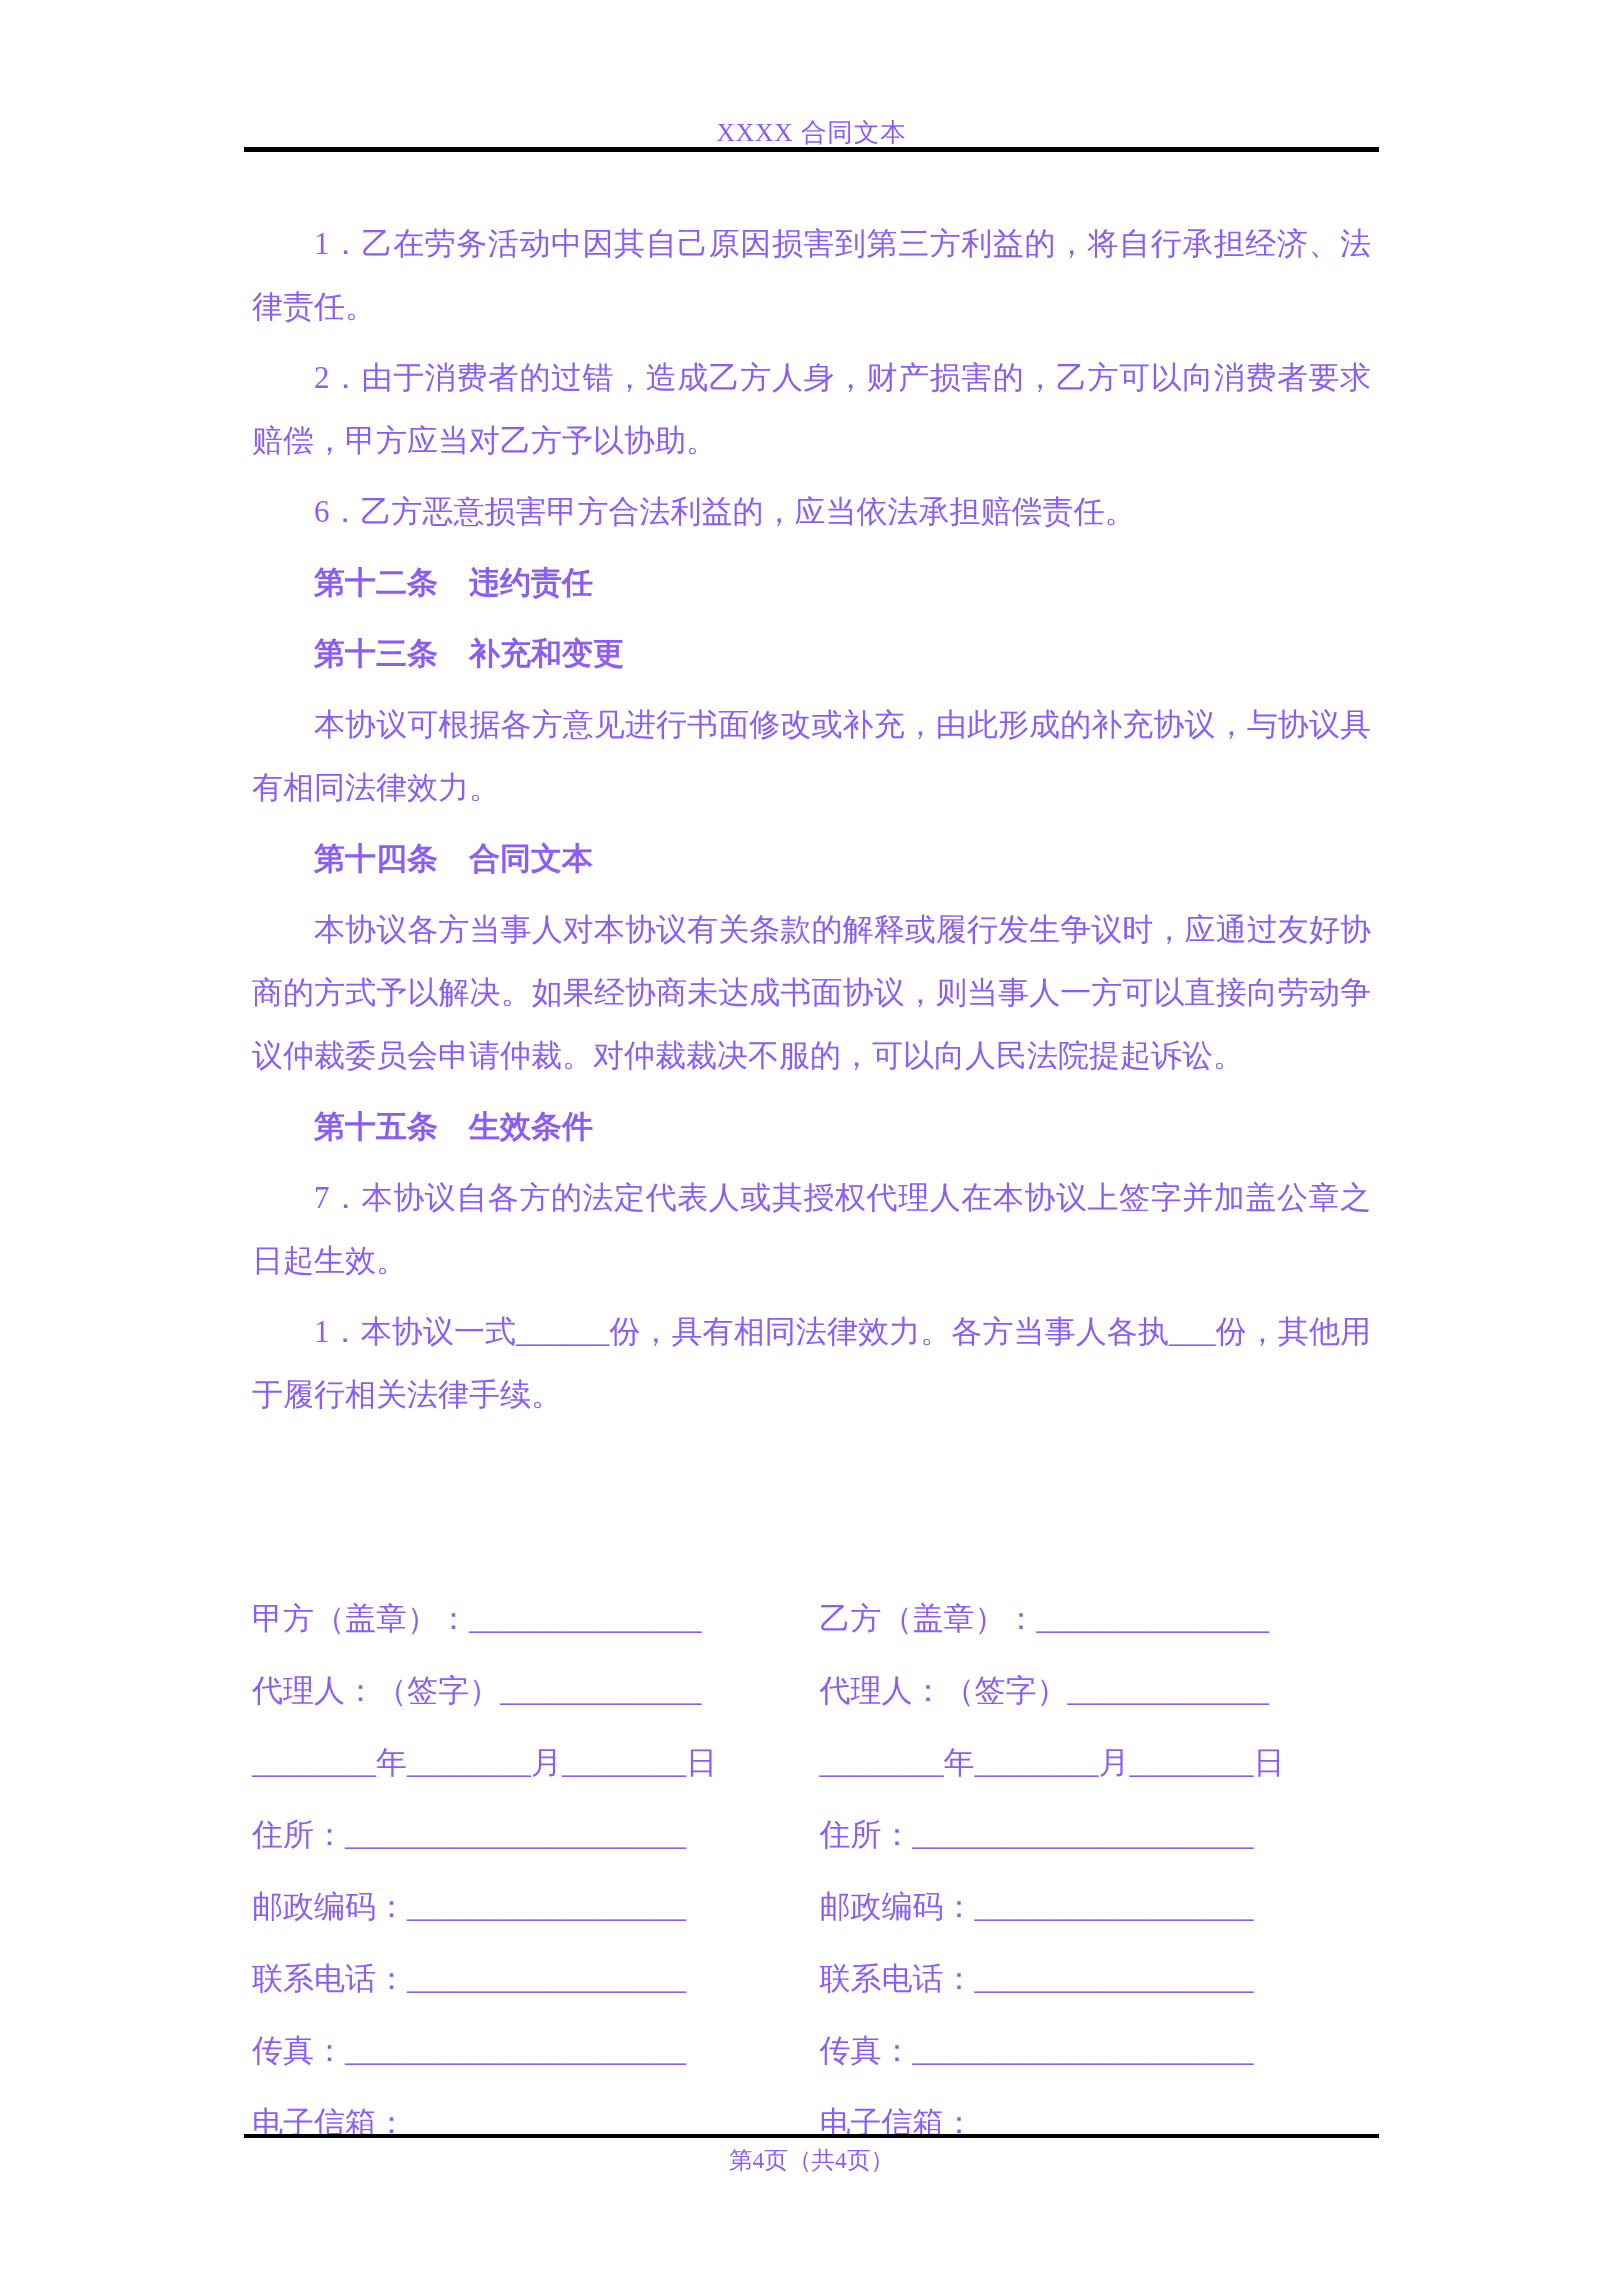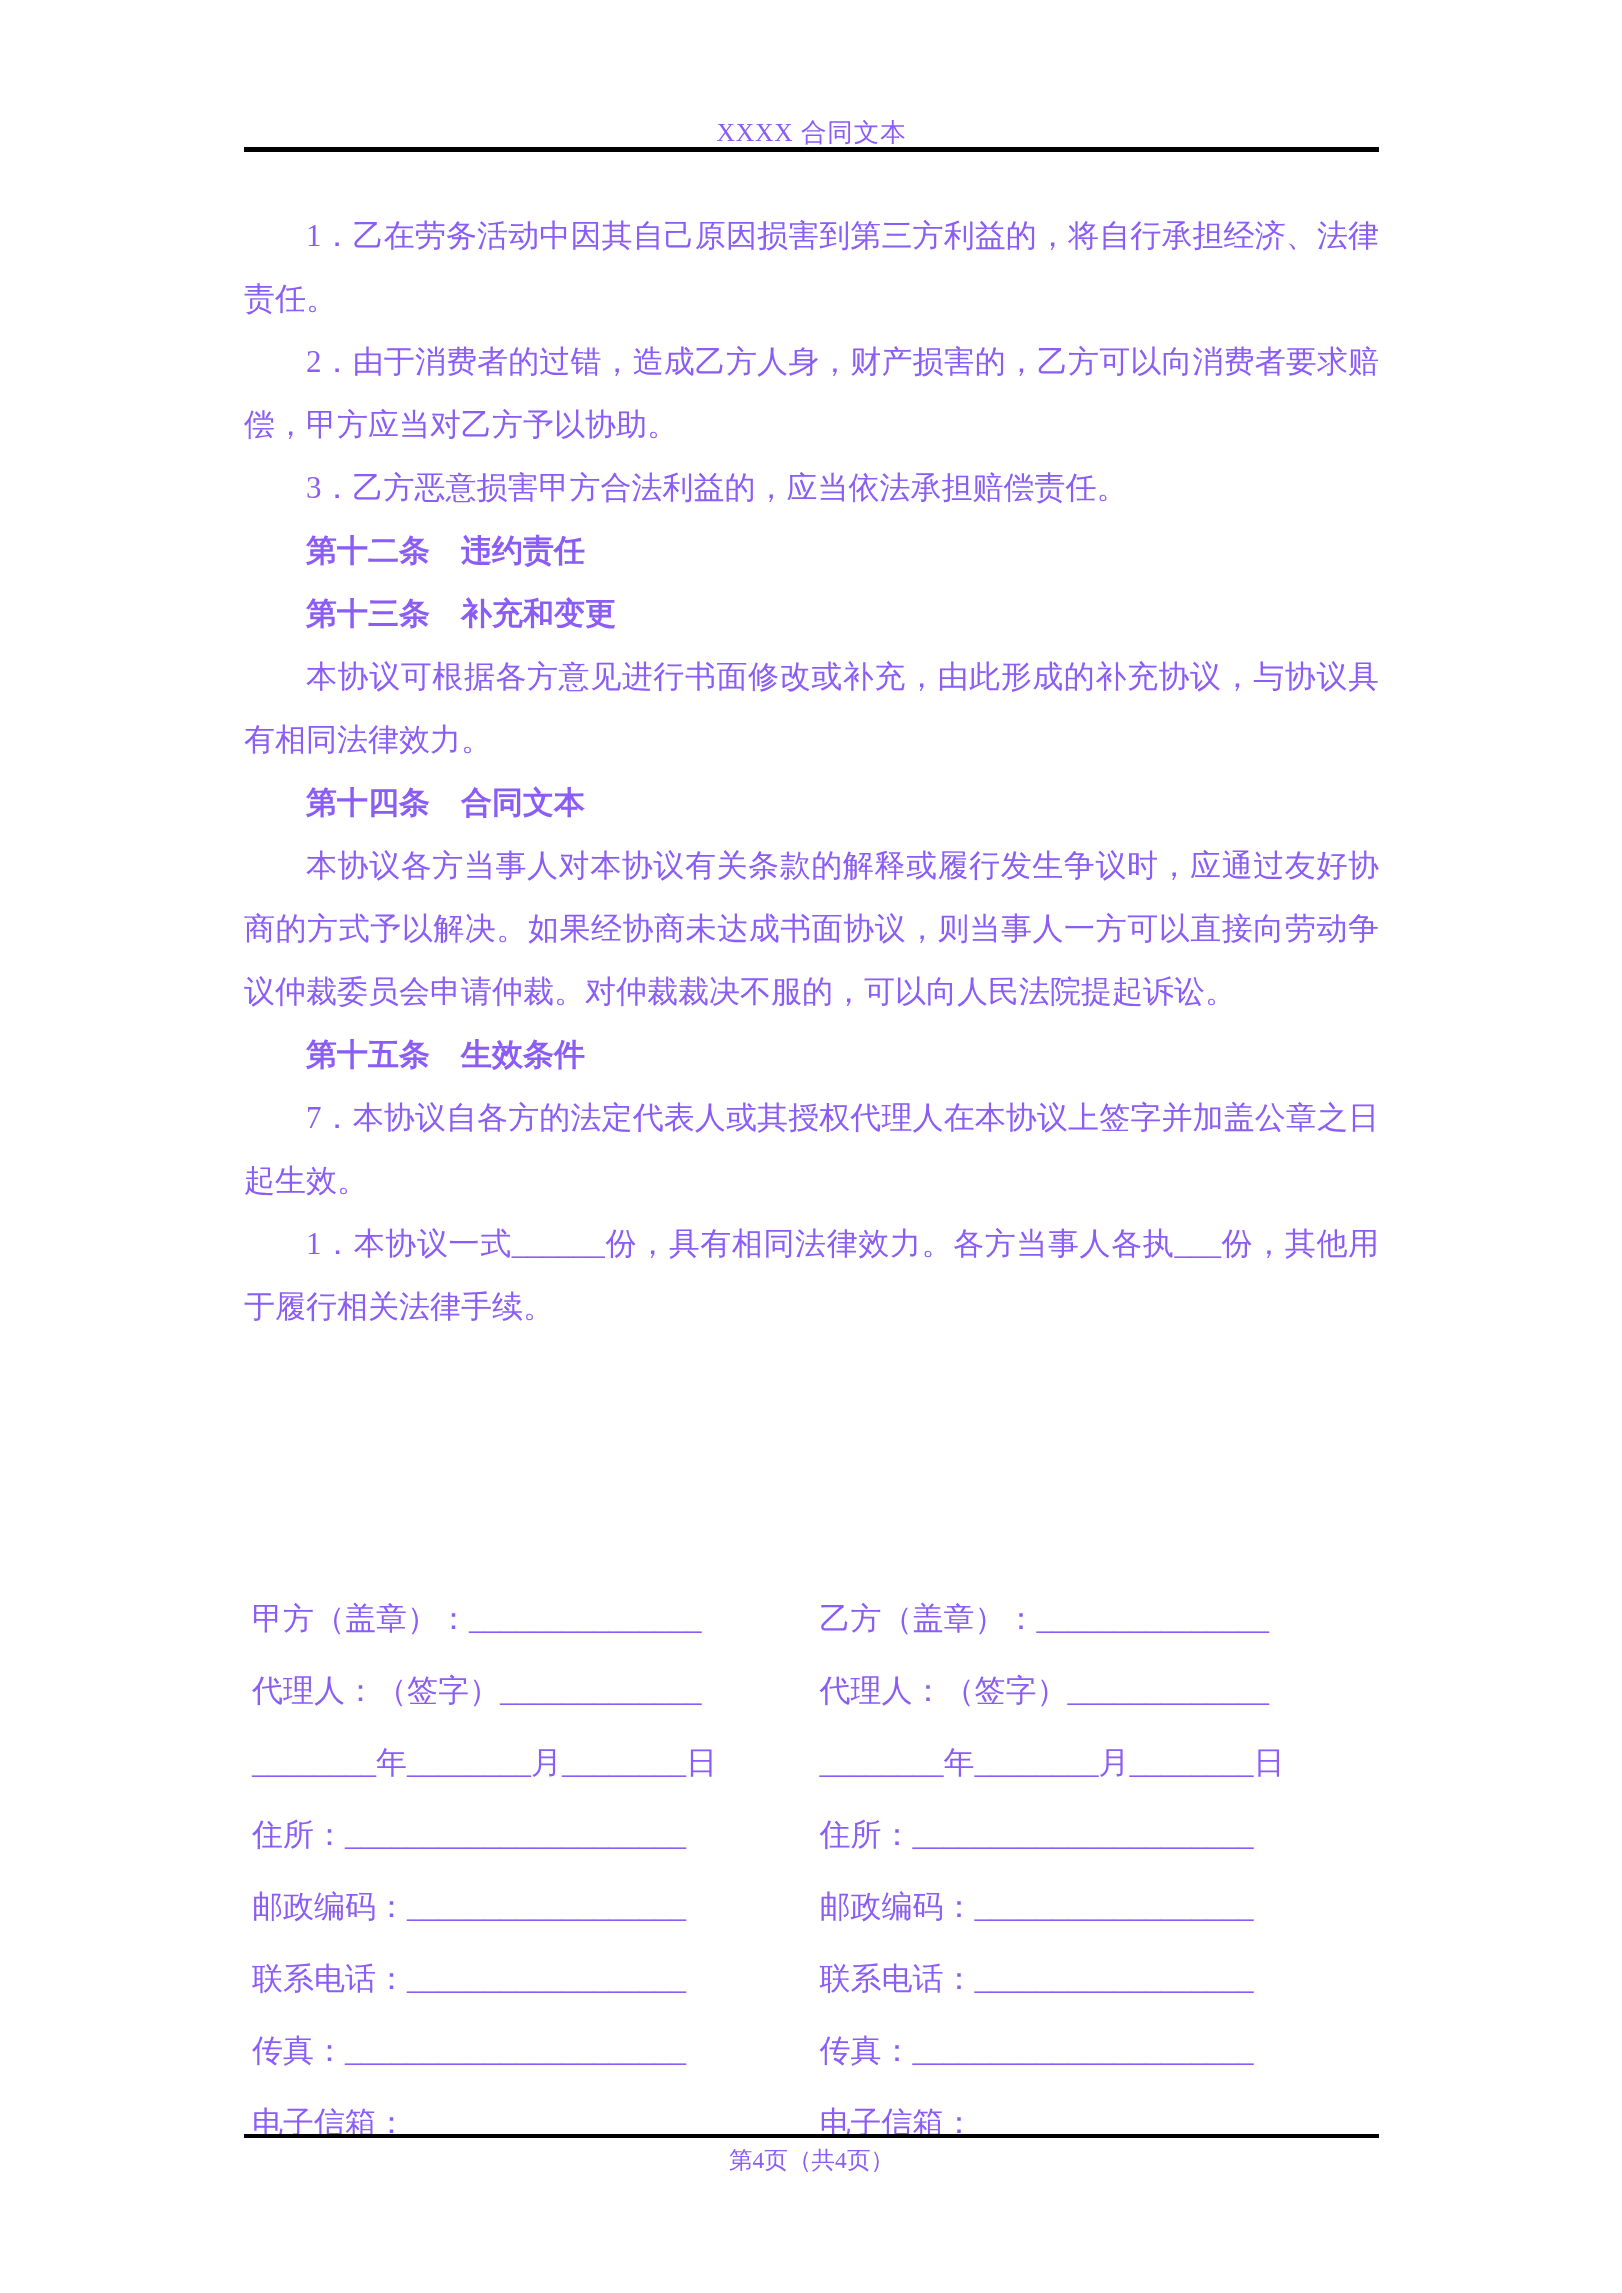--- a/index.html
+++ b/index.html
@@ -37,21 +37,21 @@
     position: absolute;
     top: 204px;
     left: 244px;
     width: 1135px;
     font-size: 31px;
     line-height: 63px;
     text-align: justify;
     text-justify: inter-ideograph;
   }
   .doc-body p {
-    margin: 0;
+    margin: 8px;
     text-indent: 2em;
   }
   .doc-body p.heading {
     font-weight: bold;
   }
   .signature {
     position: absolute;
     top: 1579px;
     left: 244px;
     width: 1135px;
@@ -87,21 +87,21 @@
 <body>
 
 <div class="page">
 
   <div class="header-title">XXXX 合同文本</div>
   <div class="header-rule"></div>
 
   <div class="doc-body">
     <p class="para">1．乙在劳务活动中因其自己原因损害到第三方利益的，将自行承担经济、法律责任。</p>
     <p class="para">2．由于消费者的过错，造成乙方人身，财产损害的，乙方可以向消费者要求赔偿，甲方应当对乙方予以协助。</p>
-    <p class="para">3．乙方恶意损害甲方合法利益的，应当依法承担赔偿责任。</p>
+    <p class="para">6．乙方恶意损害甲方合法利益的，应当依法承担赔偿责任。</p>
     <p class="heading">第十二条　违约责任</p>
     <p class="heading">第十三条　补充和变更</p>
     <p class="para">本协议可根据各方意见进行书面修改或补充，由此形成的补充协议，与协议具有相同法律效力。</p>
     <p class="heading">第十四条　合同文本</p>
     <p class="para">本协议各方当事人对本协议有关条款的解释或履行发生争议时，应通过友好协商的方式予以解决。如果经协商未达成书面协议，则当事人一方可以直接向劳动争议仲裁委员会申请仲裁。对仲裁裁决不服的，可以向人民法院提起诉讼。</p>
     <p class="heading">第十五条　生效条件</p>
     <p class="para">7．本协议自各方的法定代表人或其授权代理人在本协议上签字并加盖公章之日起生效。</p>
     <p class="para">1．本协议一式______份，具有相同法律效力。各方当事人各执___份，其他用于履行相关法律手续。</p>
   </div>
 

